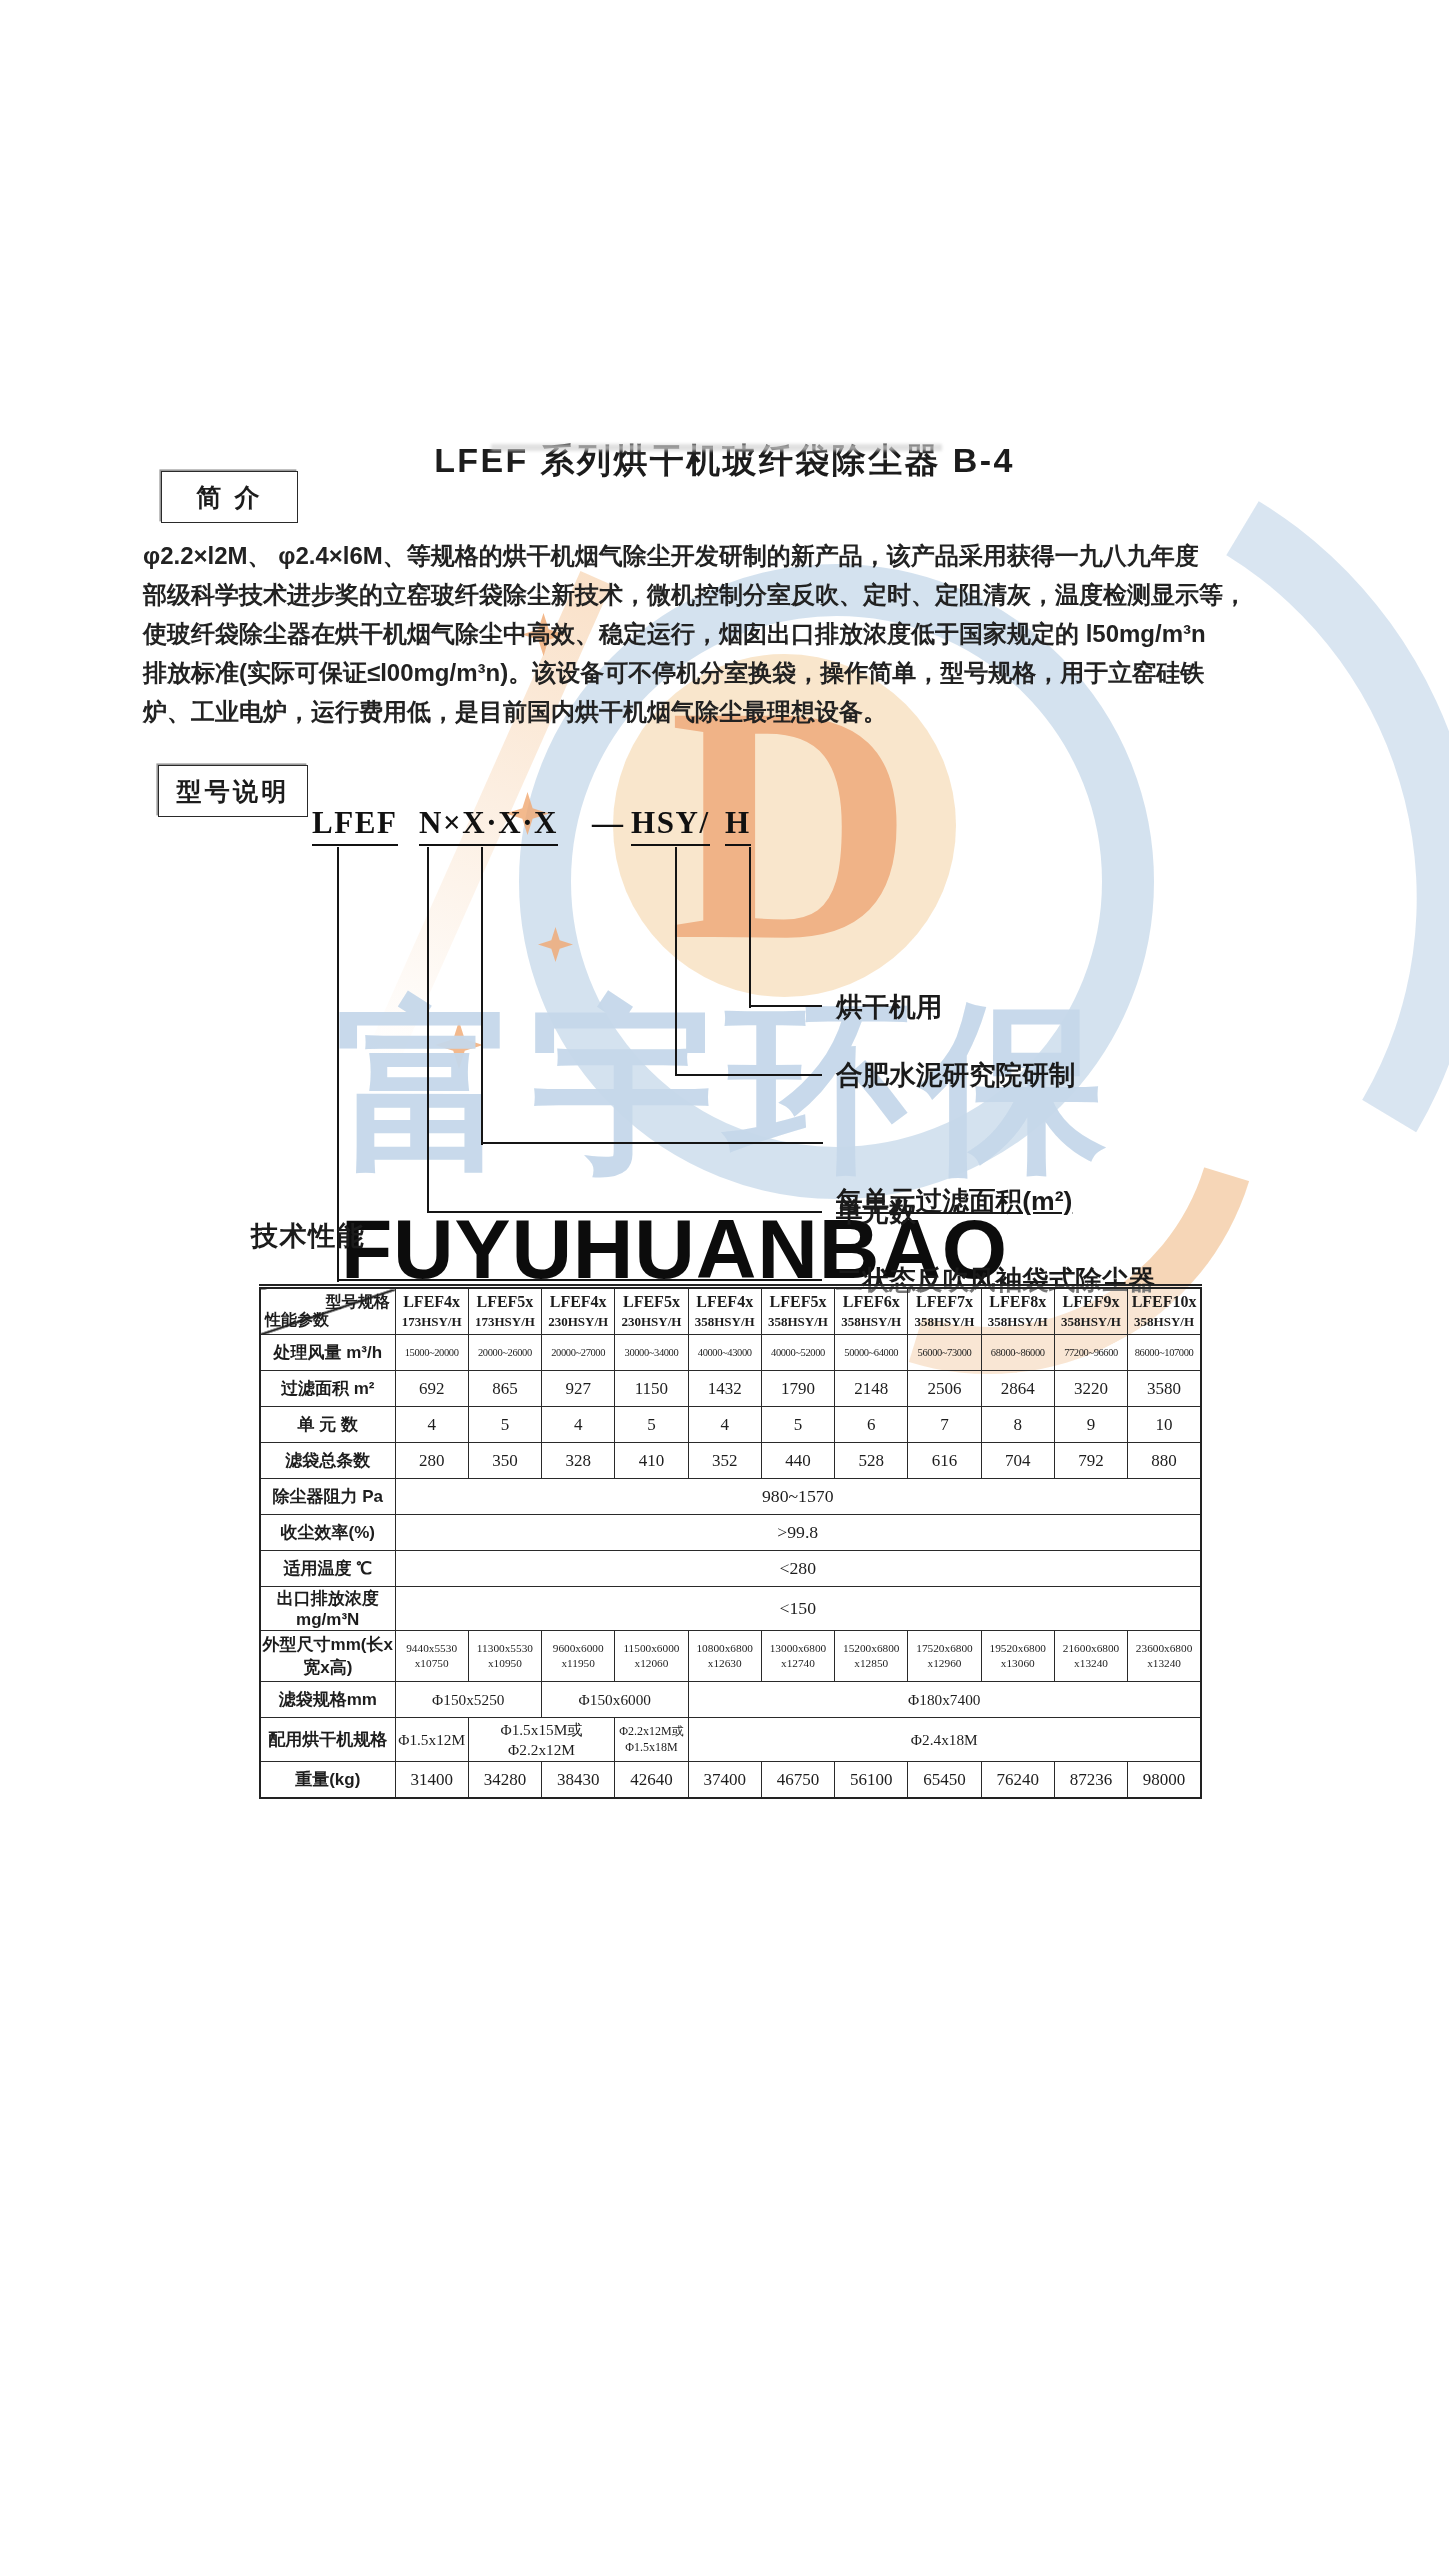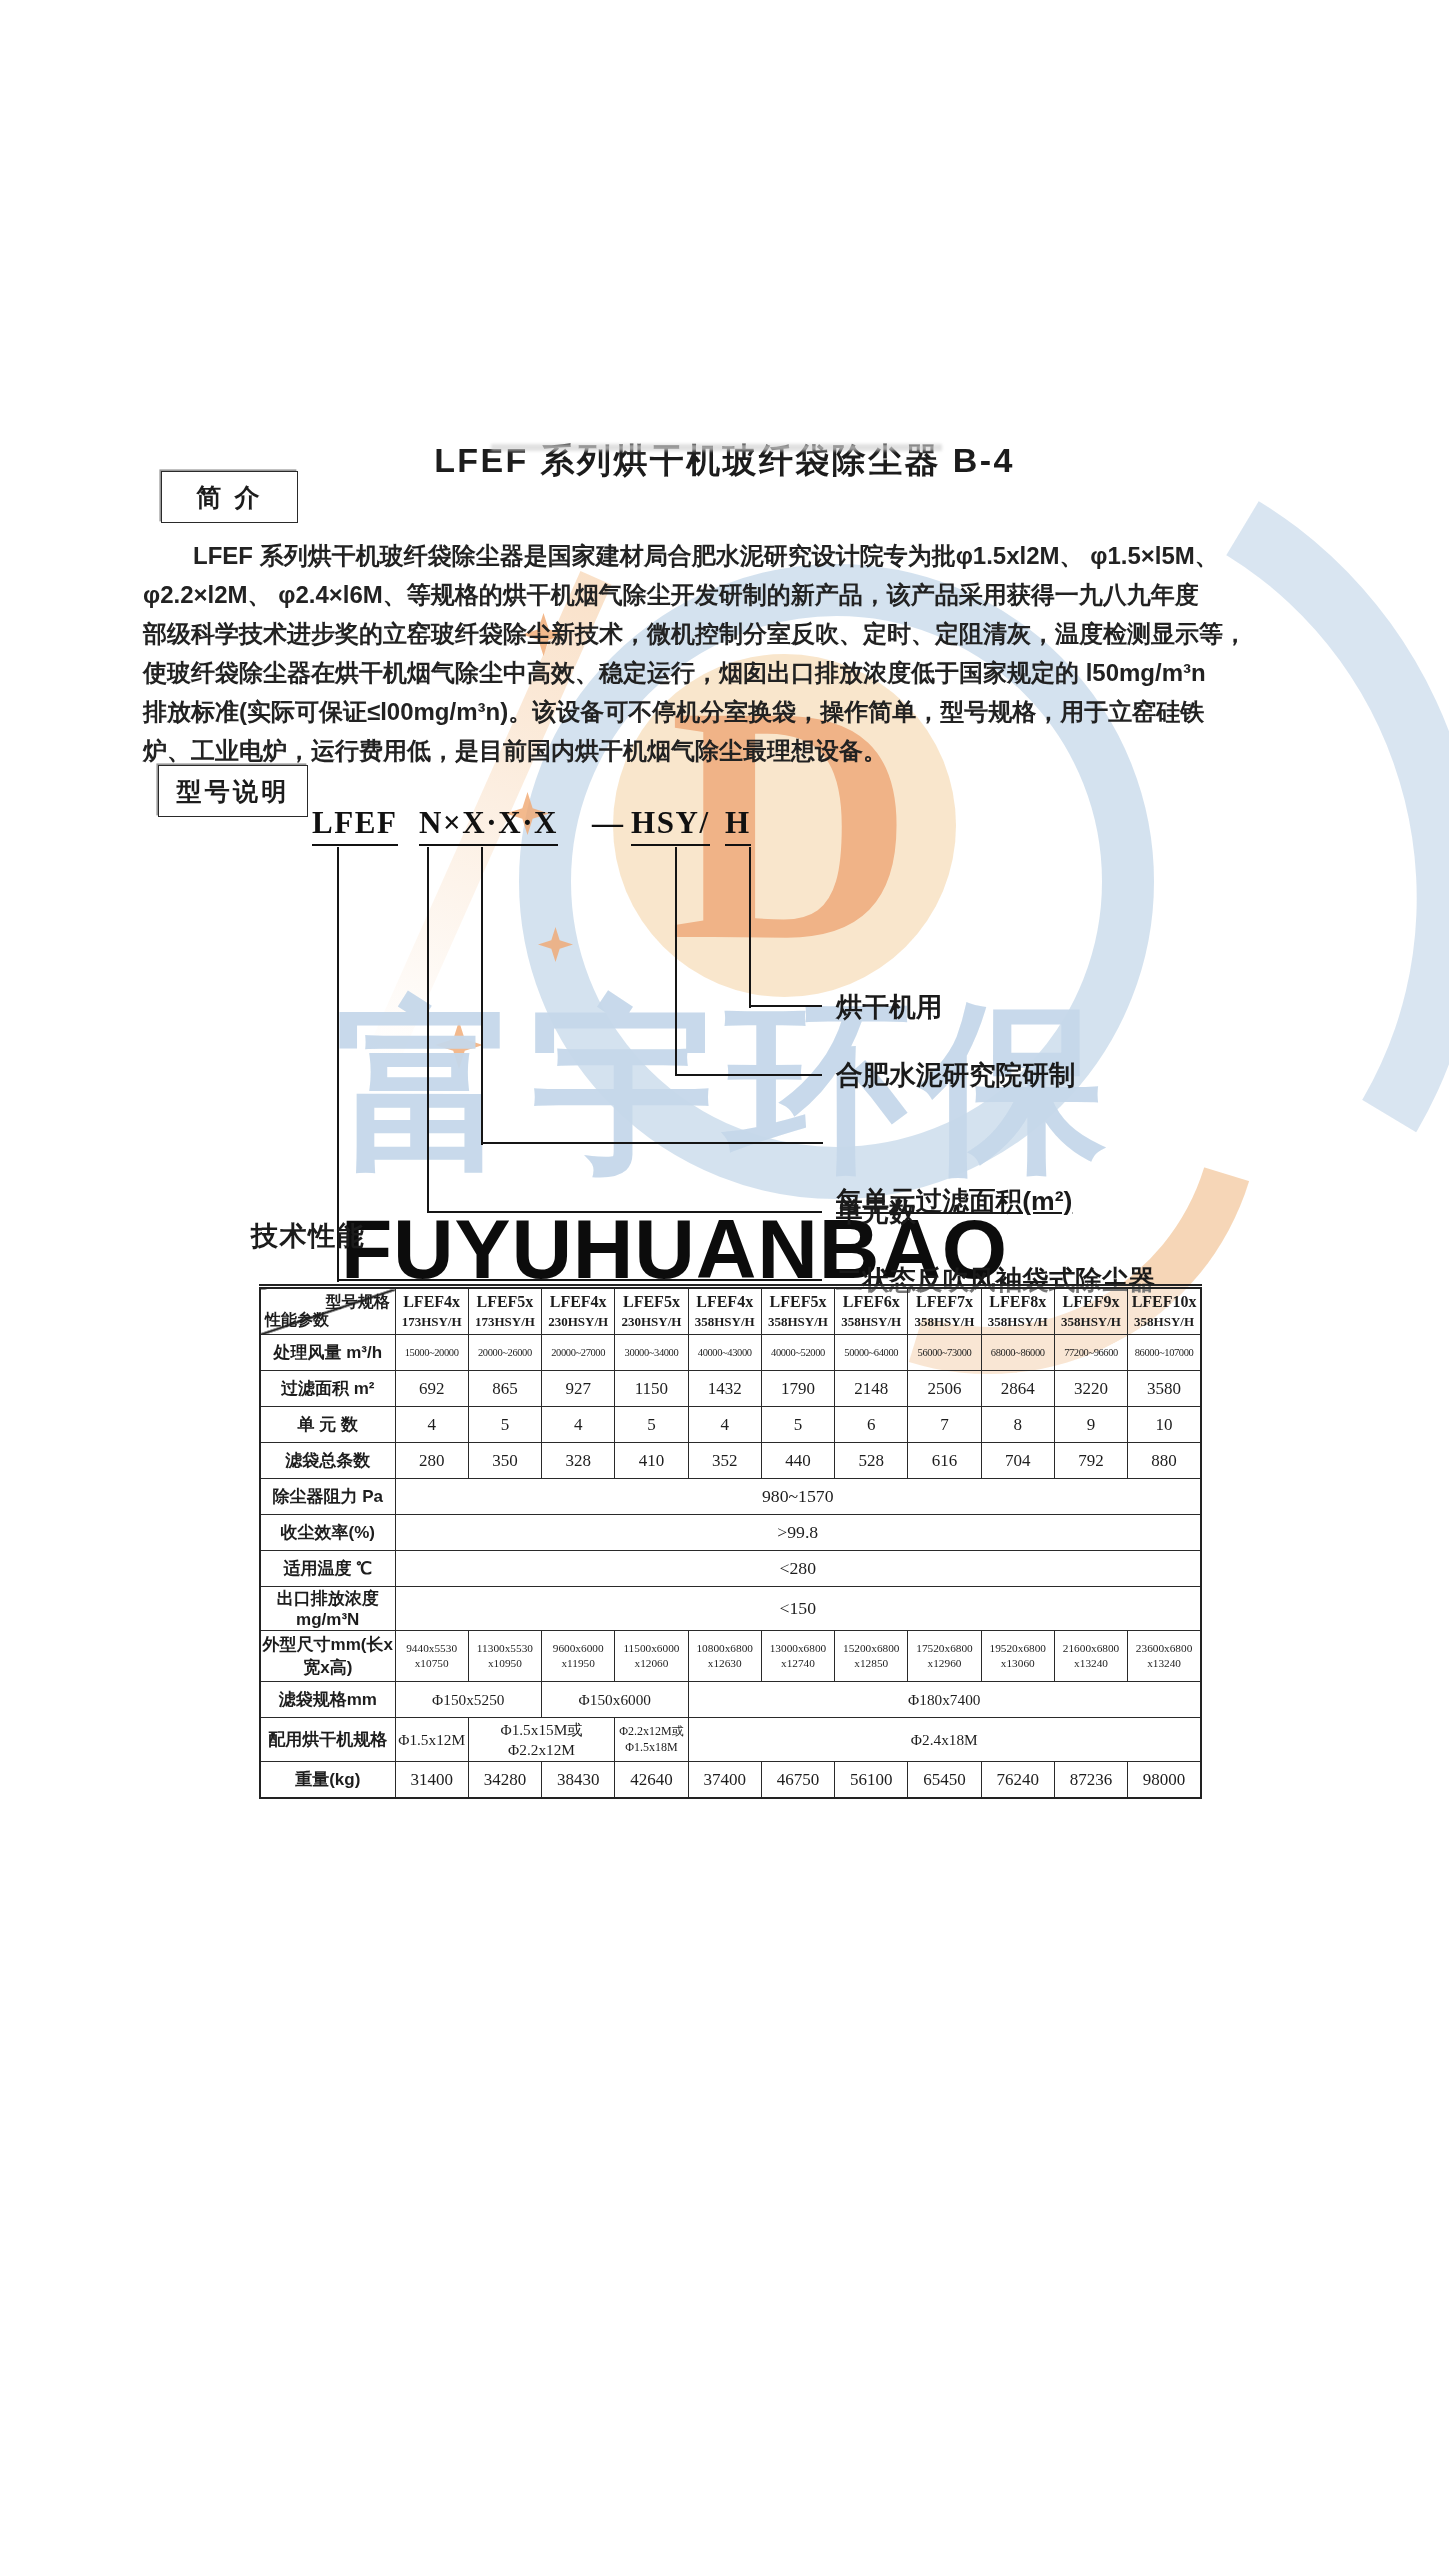--- a/index.html
+++ b/index.html
@@ -91,21 +91,20 @@
   </div>
 
   <div class="content">
 
     <div class="doc-title">LFEF 系列烘干机玻纤袋除尘器  B-4</div>
     <div class="title-ghost"></div>
 
     <div class="sec-box intro-box">简  介</div>
 
     <div class="para">
-      <div class="pline indent">LFEF 系列烘干机玻纤袋除尘器是国家建材局合肥水泥研究设计院专为批φ1.5xl2M、 φ1.5×l5M、</div>
       <div class="pline">φ2.2×l2M、 φ2.4×l6M、等规格的烘干机烟气除尘开发研制的新产品，该产品采用获得一九八九年度</div>
       <div class="pline">部级科学技术进步奖的立窑玻纤袋除尘新技术，微机控制分室反吹、定时、定阻清灰，温度检测显示等，</div>
       <div class="pline">使玻纤袋除尘器在烘干机烟气除尘中高效、稳定运行，烟囱出口排放浓度低于国家规定的 l50mg/m³n</div>
       <div class="pline">排放标准(实际可保证≤l00mg/m³n)。该设备可不停机分室换袋，操作简单，型号规格，用于立窑硅铁</div>
       <div class="pline">炉、工业电炉，运行费用低，是目前国内烘干机烟气除尘最理想设备。</div>
     </div>
 
     <div class="sec-box model-box">型号说明</div>
 
     <span class="mpart u mp-base">LFEF</span>

